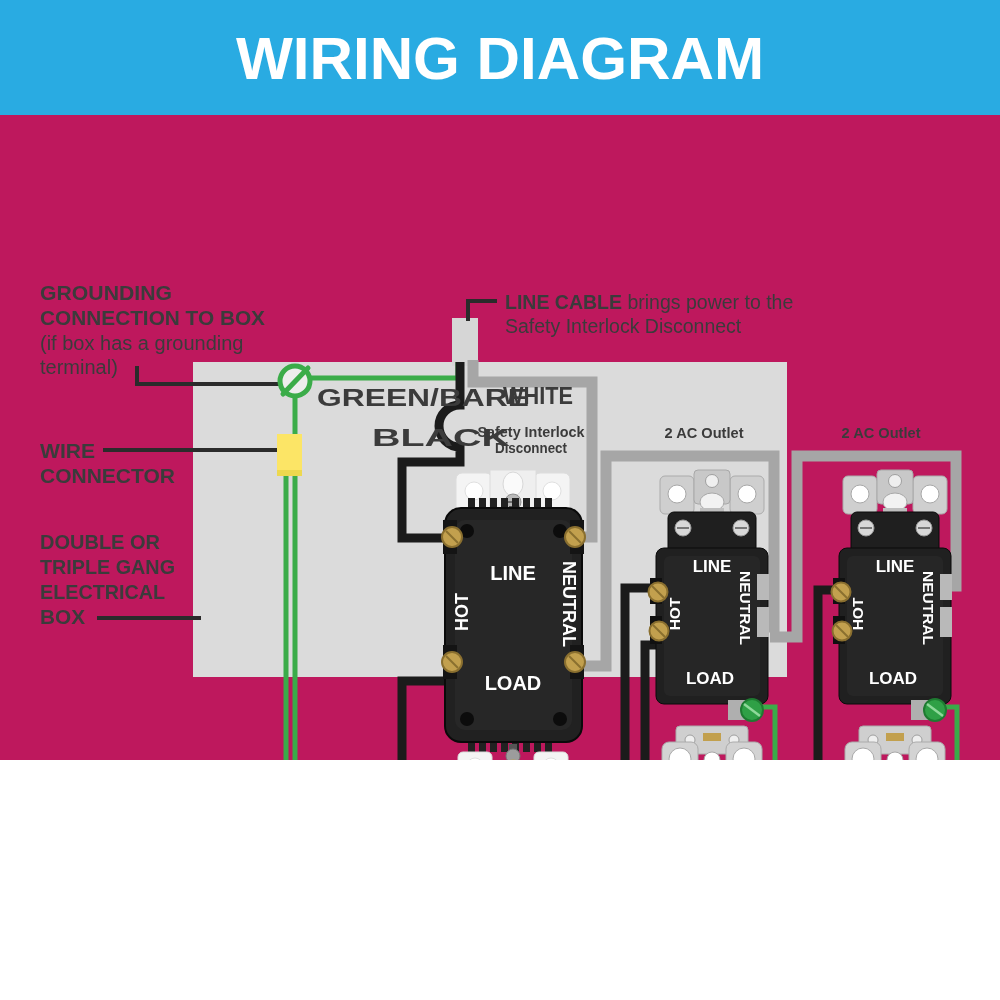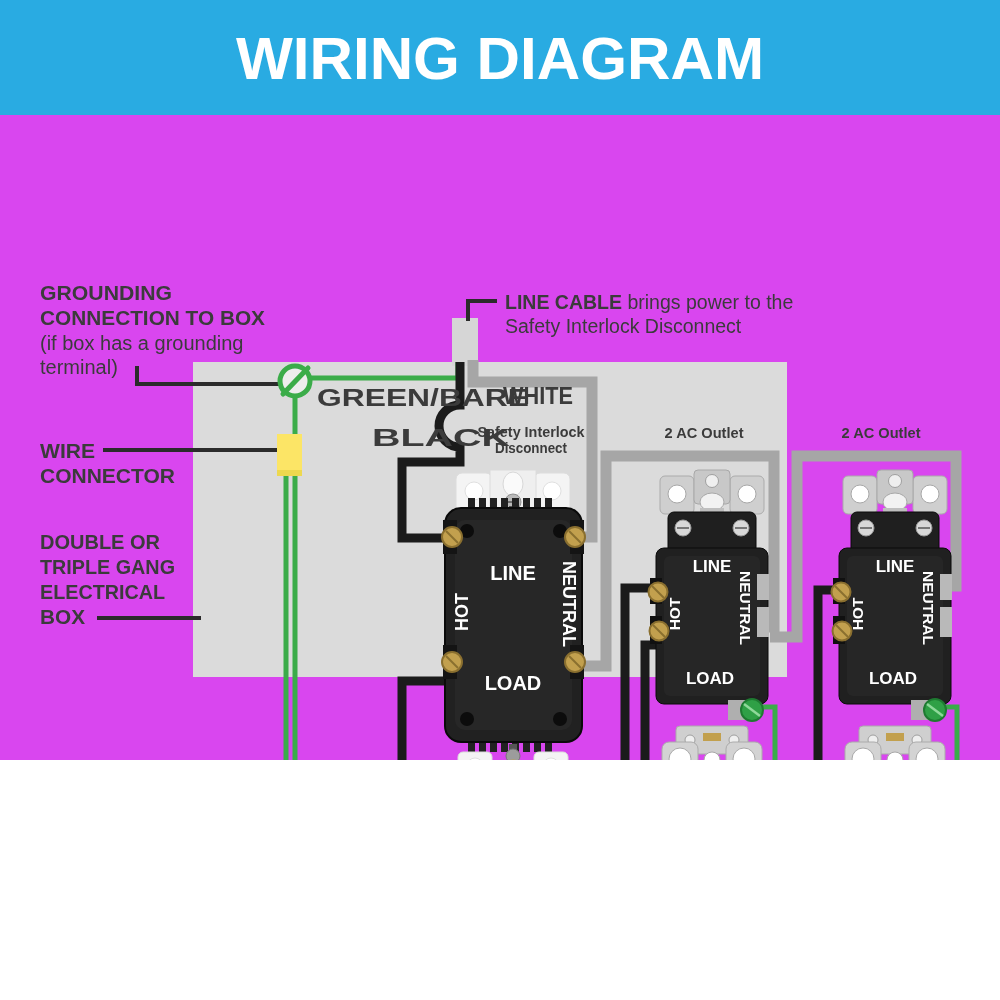--- a/index.html
+++ b/index.html
@@ -1,16 +1,16 @@
 <!DOCTYPE html>
 <html><head>
 <meta charset="utf-8">
 <style>
   html,body{margin:0;padding:0;background:#ffffff;}
-  .stage{position:relative;width:1000px;height:760px;background:#d946ef;overflow:hidden;
+  .stage{position:relative;width:1000px;height:760px;background:#be185d;overflow:hidden;
          font-family:"Liberation Sans", sans-serif;}
   svg{position:absolute;left:0;top:0;}
   svg text{font-family:"Liberation Sans", sans-serif;}
   .lbl{fill:#3b3b3b;font-weight:bold;}
   .lblreg{fill:#3b3b3b;font-weight:normal;}
   .devtxt{fill:#ffffff;font-weight:bold;}
 </style>
 </head>
 <body>
 

